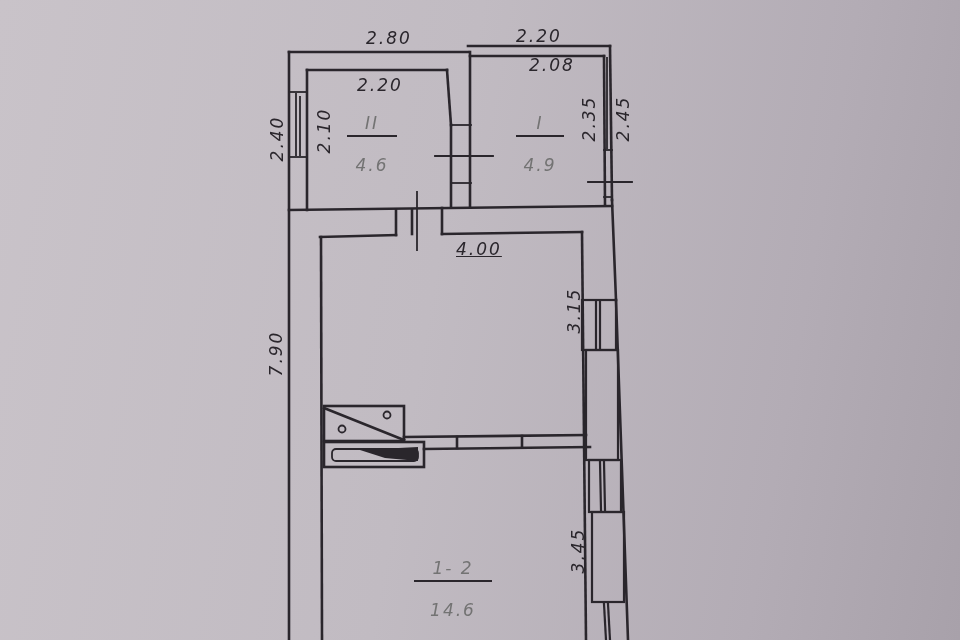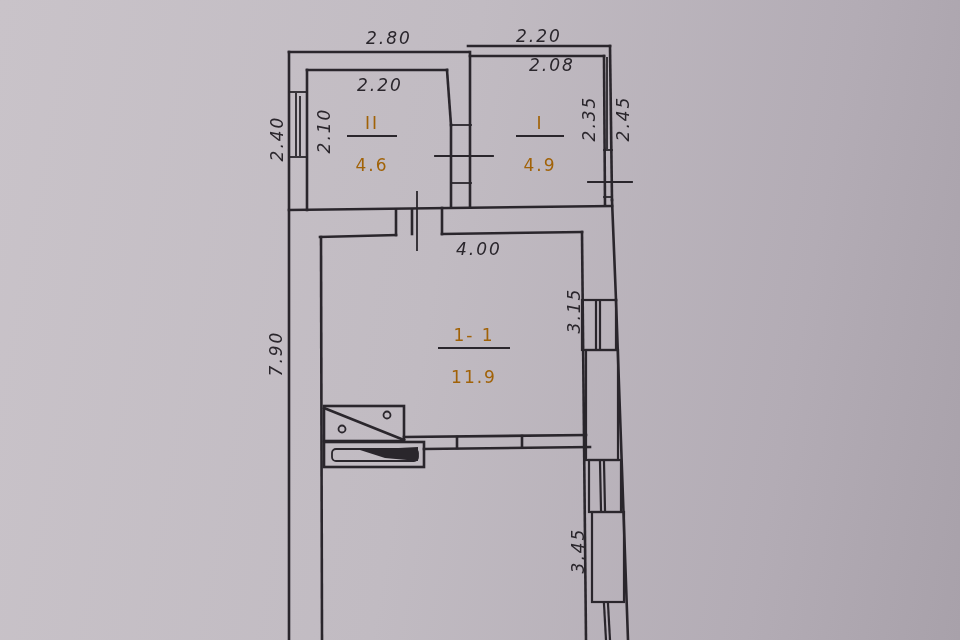--- a/index.html
+++ b/index.html
@@ -28,21 +28,22 @@
       font-size: 17px;
       letter-spacing: 2px;
       white-space: nowrap;
       line-height: 1;
     }
     .rot { transform-origin: center center; transform: rotate(-90deg); }
     .room {
       position: absolute;
       text-align: center;
       font-family: "DejaVu Sans", sans-serif;
-      color: #a16207;
+      font-style: italic;
+      color: #737373;
       font-size: 17px;
       letter-spacing: 2px;
       line-height: 1;
     }
     .room .num { display: block; padding-bottom: 3px; }
     .room .bar { display: block; height: 2px; background: #2a262c; margin: 0 auto; }
     .room .area { display: block; padding-top: 20px; }
   </style>
 </head>
 <body>
@@ -145,39 +146,39 @@
         <rect x="332" y="449" width="86" height="12" rx="4" stroke-width="1.8"></rect>
         <polygon points="360,450 418,447 418,461 385,458" fill="#2a262c" stroke="none"></polygon>
       </g>
     </g>
   </svg>
 
   <div class="lbl" style="left:366px; top:30px;">2.80</div>
   <div class="lbl" style="left:516px; top:28px;">2.20</div>
   <div class="lbl" style="left:357px; top:77px;">2.20</div>
   <div class="lbl" style="left:510px; top:57px;margin-left:19px;">2.08</div>
-  <div class="lbl" style="left:456px; top:241px;">4.00</div>
+  <div class="lbl" style="left:456px; top:241px;text-decoration:underline;">4.00</div>
 
   <div class="lbl rot" style="left:255px; top:130px;">2.40</div>
   <div class="lbl rot" style="left:302px; top:122px;">2.10</div>
   <div class="lbl rot" style="left:567px; top:110px;">2.35</div>
   <div class="lbl rot" style="left:601px; top:110px;">2.45</div>
   <div class="lbl rot" style="left:254px; top:345px;">7.90</div>
   <div class="lbl rot" style="left:552px; top:302px;">3.15</div>
   <div class="lbl rot" style="left:556px; top:542px;">3.45</div>
 
   <div class="room" style="left:344px; top:115px; width:56px;">
     <span class="num">II</span>
     <span class="bar" style="width:50px;"></span>
     <span class="area">4.6</span>
   </div>
   <div class="room" style="left:512px; top:115px; width:56px;">
     <span class="num">I</span>
     <span class="bar" style="width:48px;"></span>
     <span class="area">4.9</span>
   </div>
-  <div class="room" style="left:434px; top:327px; width:80px;">
-    <span class="num">1- 1</span>
-    <span class="bar" style="width:72px;"></span>
-    <span class="area">11.9</span>
+  <div class="room" style="left:411px; top:560px; width:84px;">
+    <span class="num">1- 2</span>
+    <span class="bar" style="width:78px;"></span>
+    <span class="area">14.6</span>
   </div>
 
 </div>
 
 </body></html>

